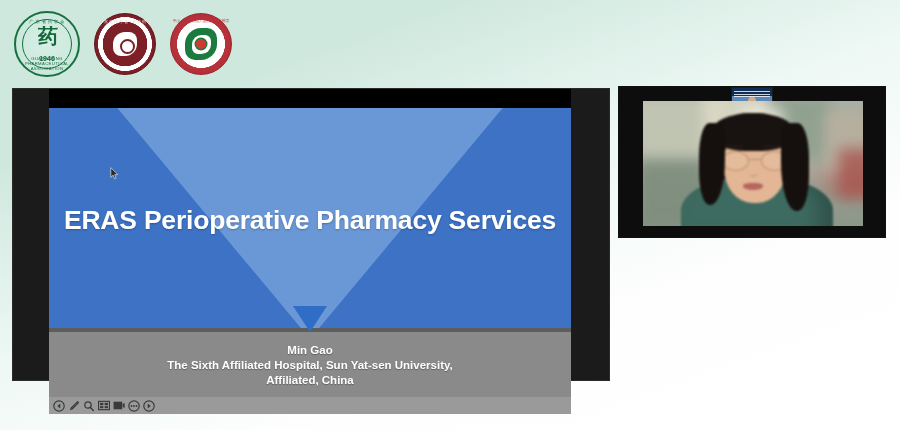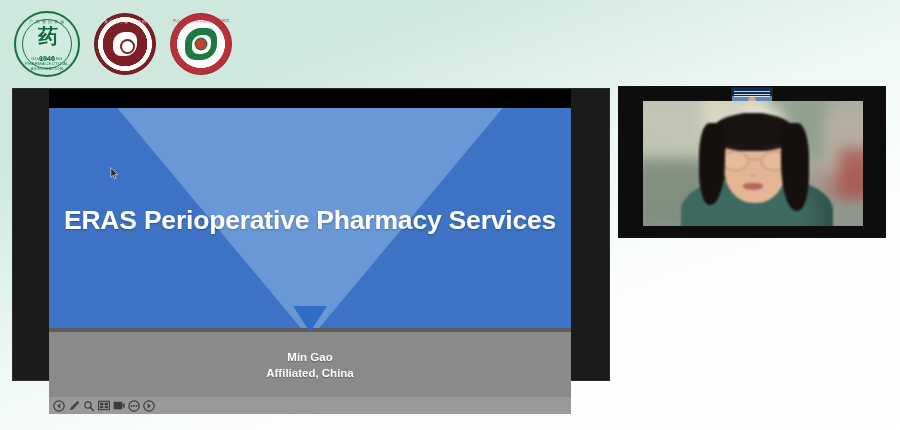--- a/index.html
+++ b/index.html
@@ -335,20 +335,21 @@
     <div id="slide-stage">
 
       <div id="slide">
         <div class="chevron-light"></div>
         <div class="chevron-dark-tip"></div>
 
         <div id="slide-title">ERAS Perioperative Pharmacy Services</div>
 
         <div id="slide-footer">
           <div class="line name">Min Gao</div>
+          <div class="line">The Sixth Affiliated Hospital, Sun Yat-sen University,</div>
           <div class="line">Affiliated, China</div>
         </div>
       </div>
 
       <div id="presenter-toolbar">
 
         <div class="tbtn">
           <svg width="12" height="12" viewBox="0 0 12 12">
               <circle cx="6" cy="6" r="5.2" fill="none" stroke="#3a3a3a" stroke-width="1.2"></circle>
               <path d="M7.3 3.4 L4.3 6 L7.3 8.6 Z" fill="#3a3a3a"></path>

